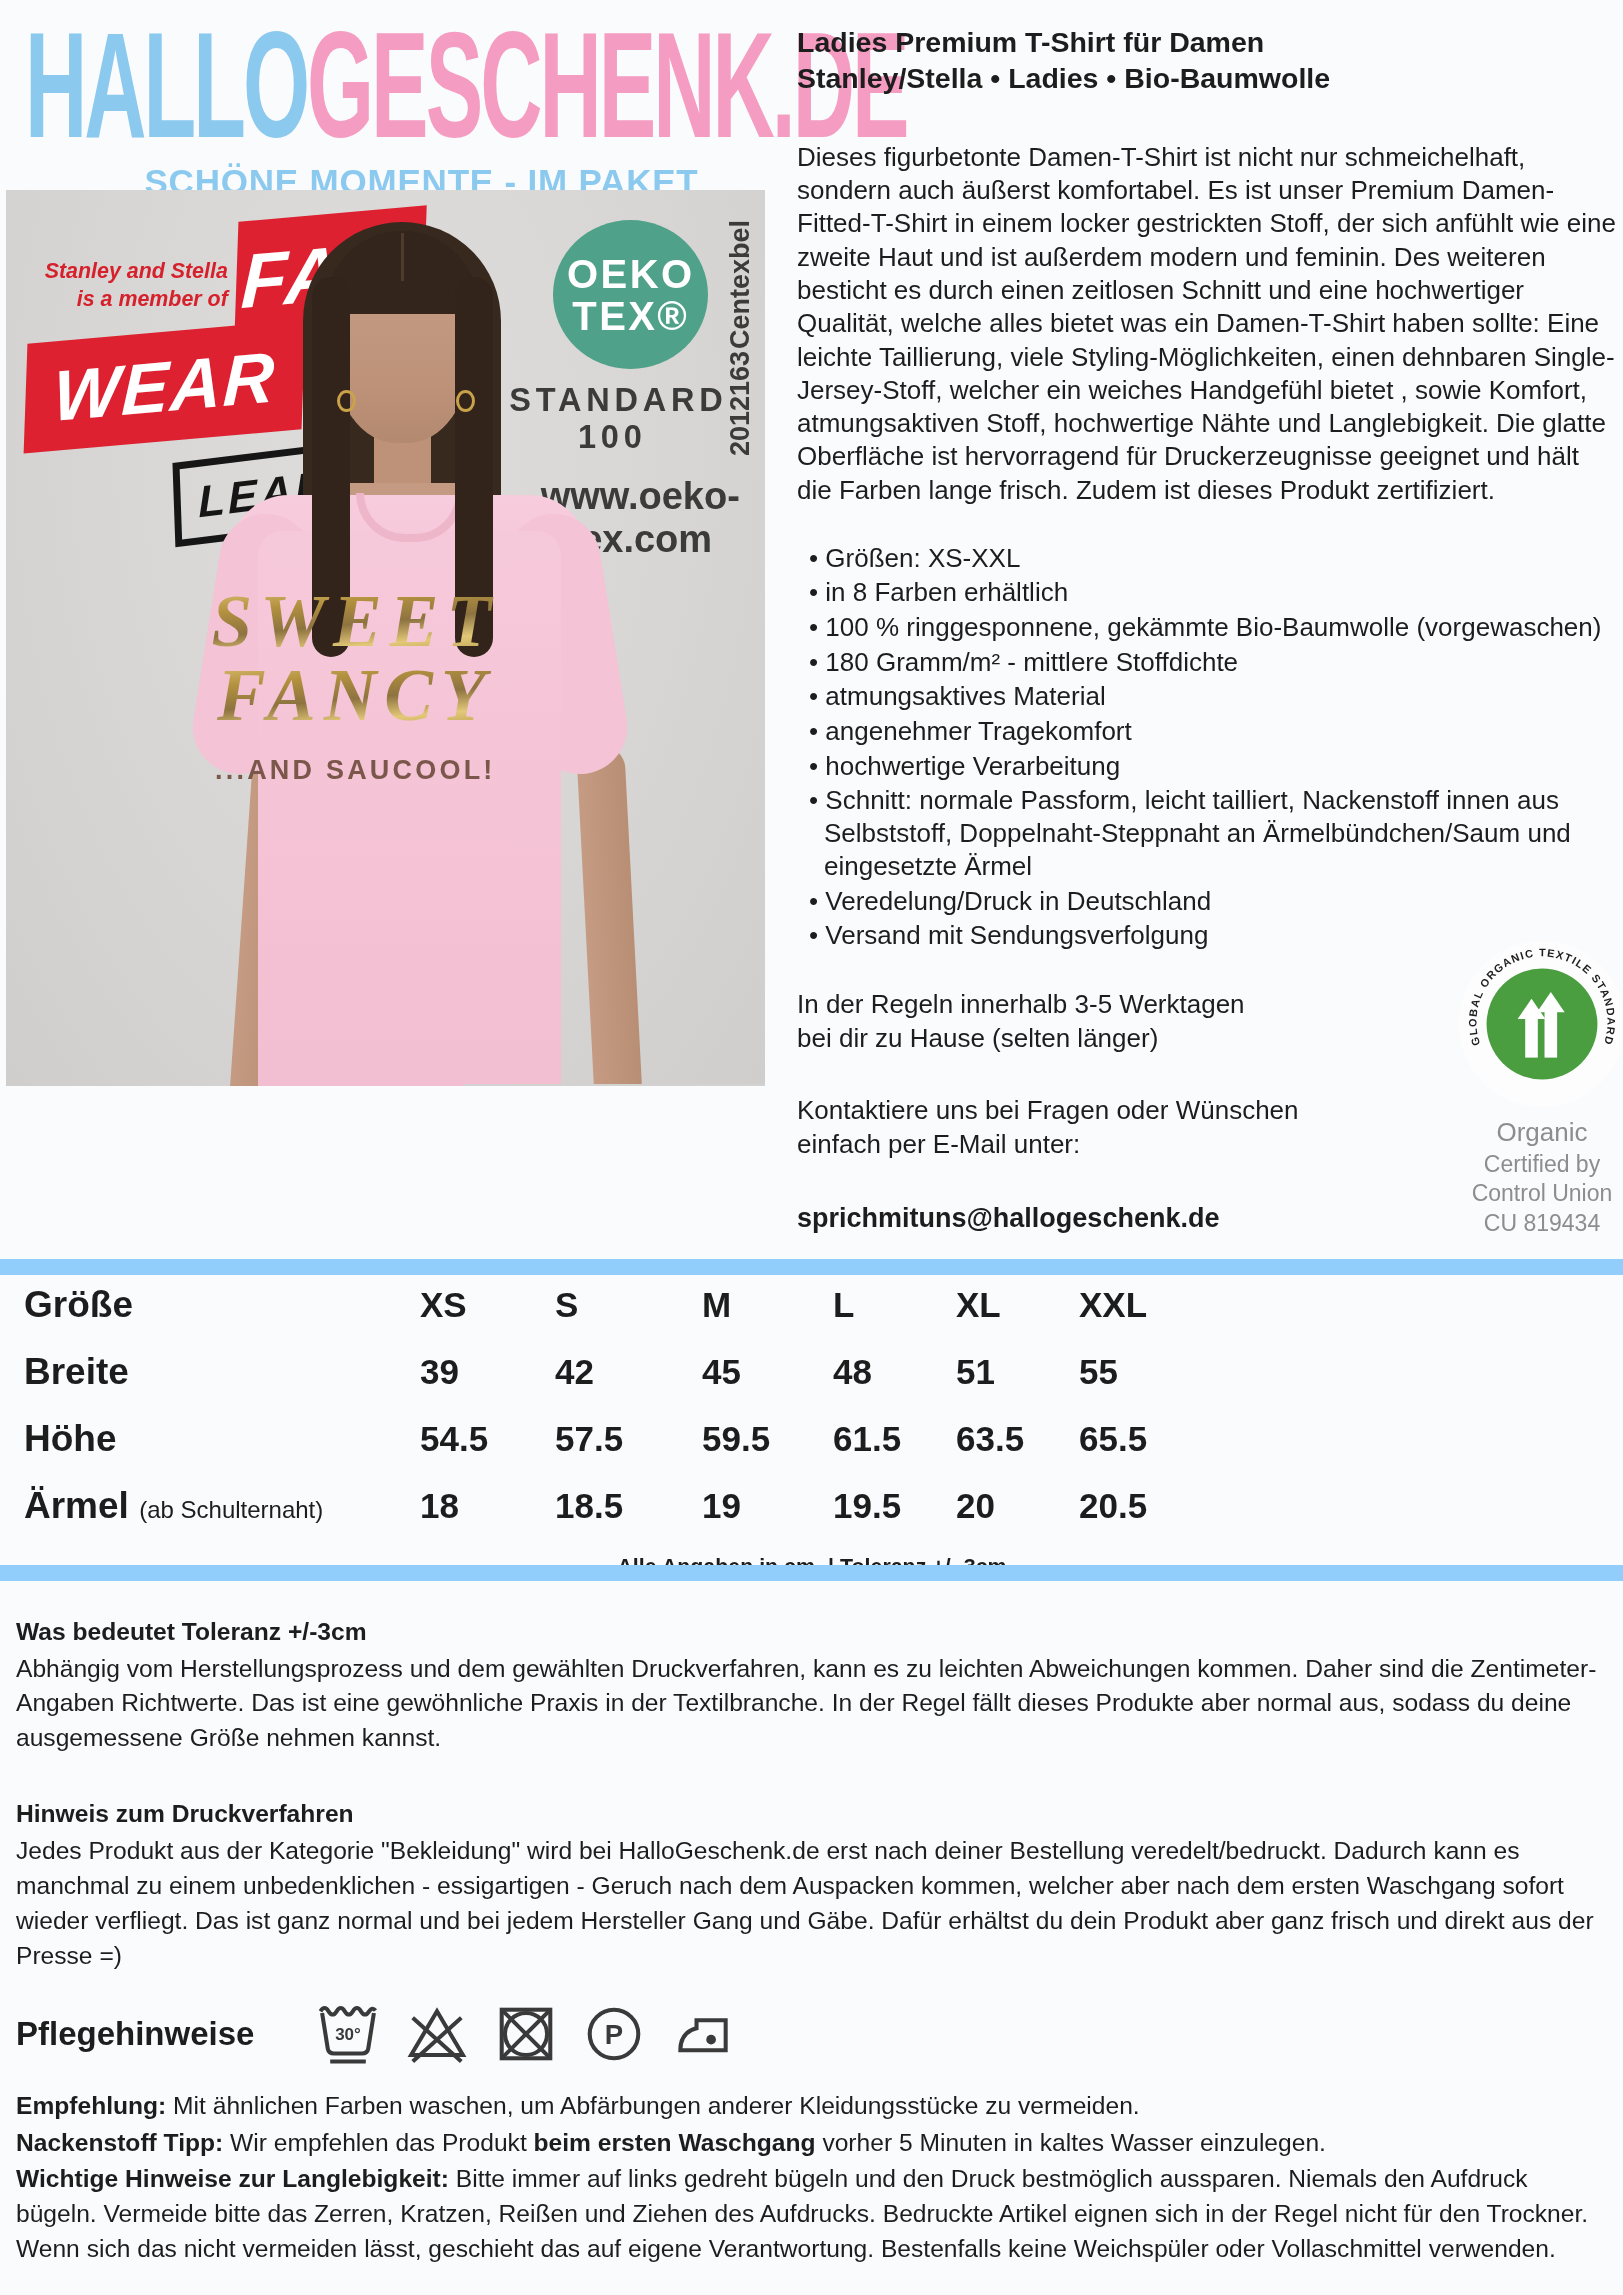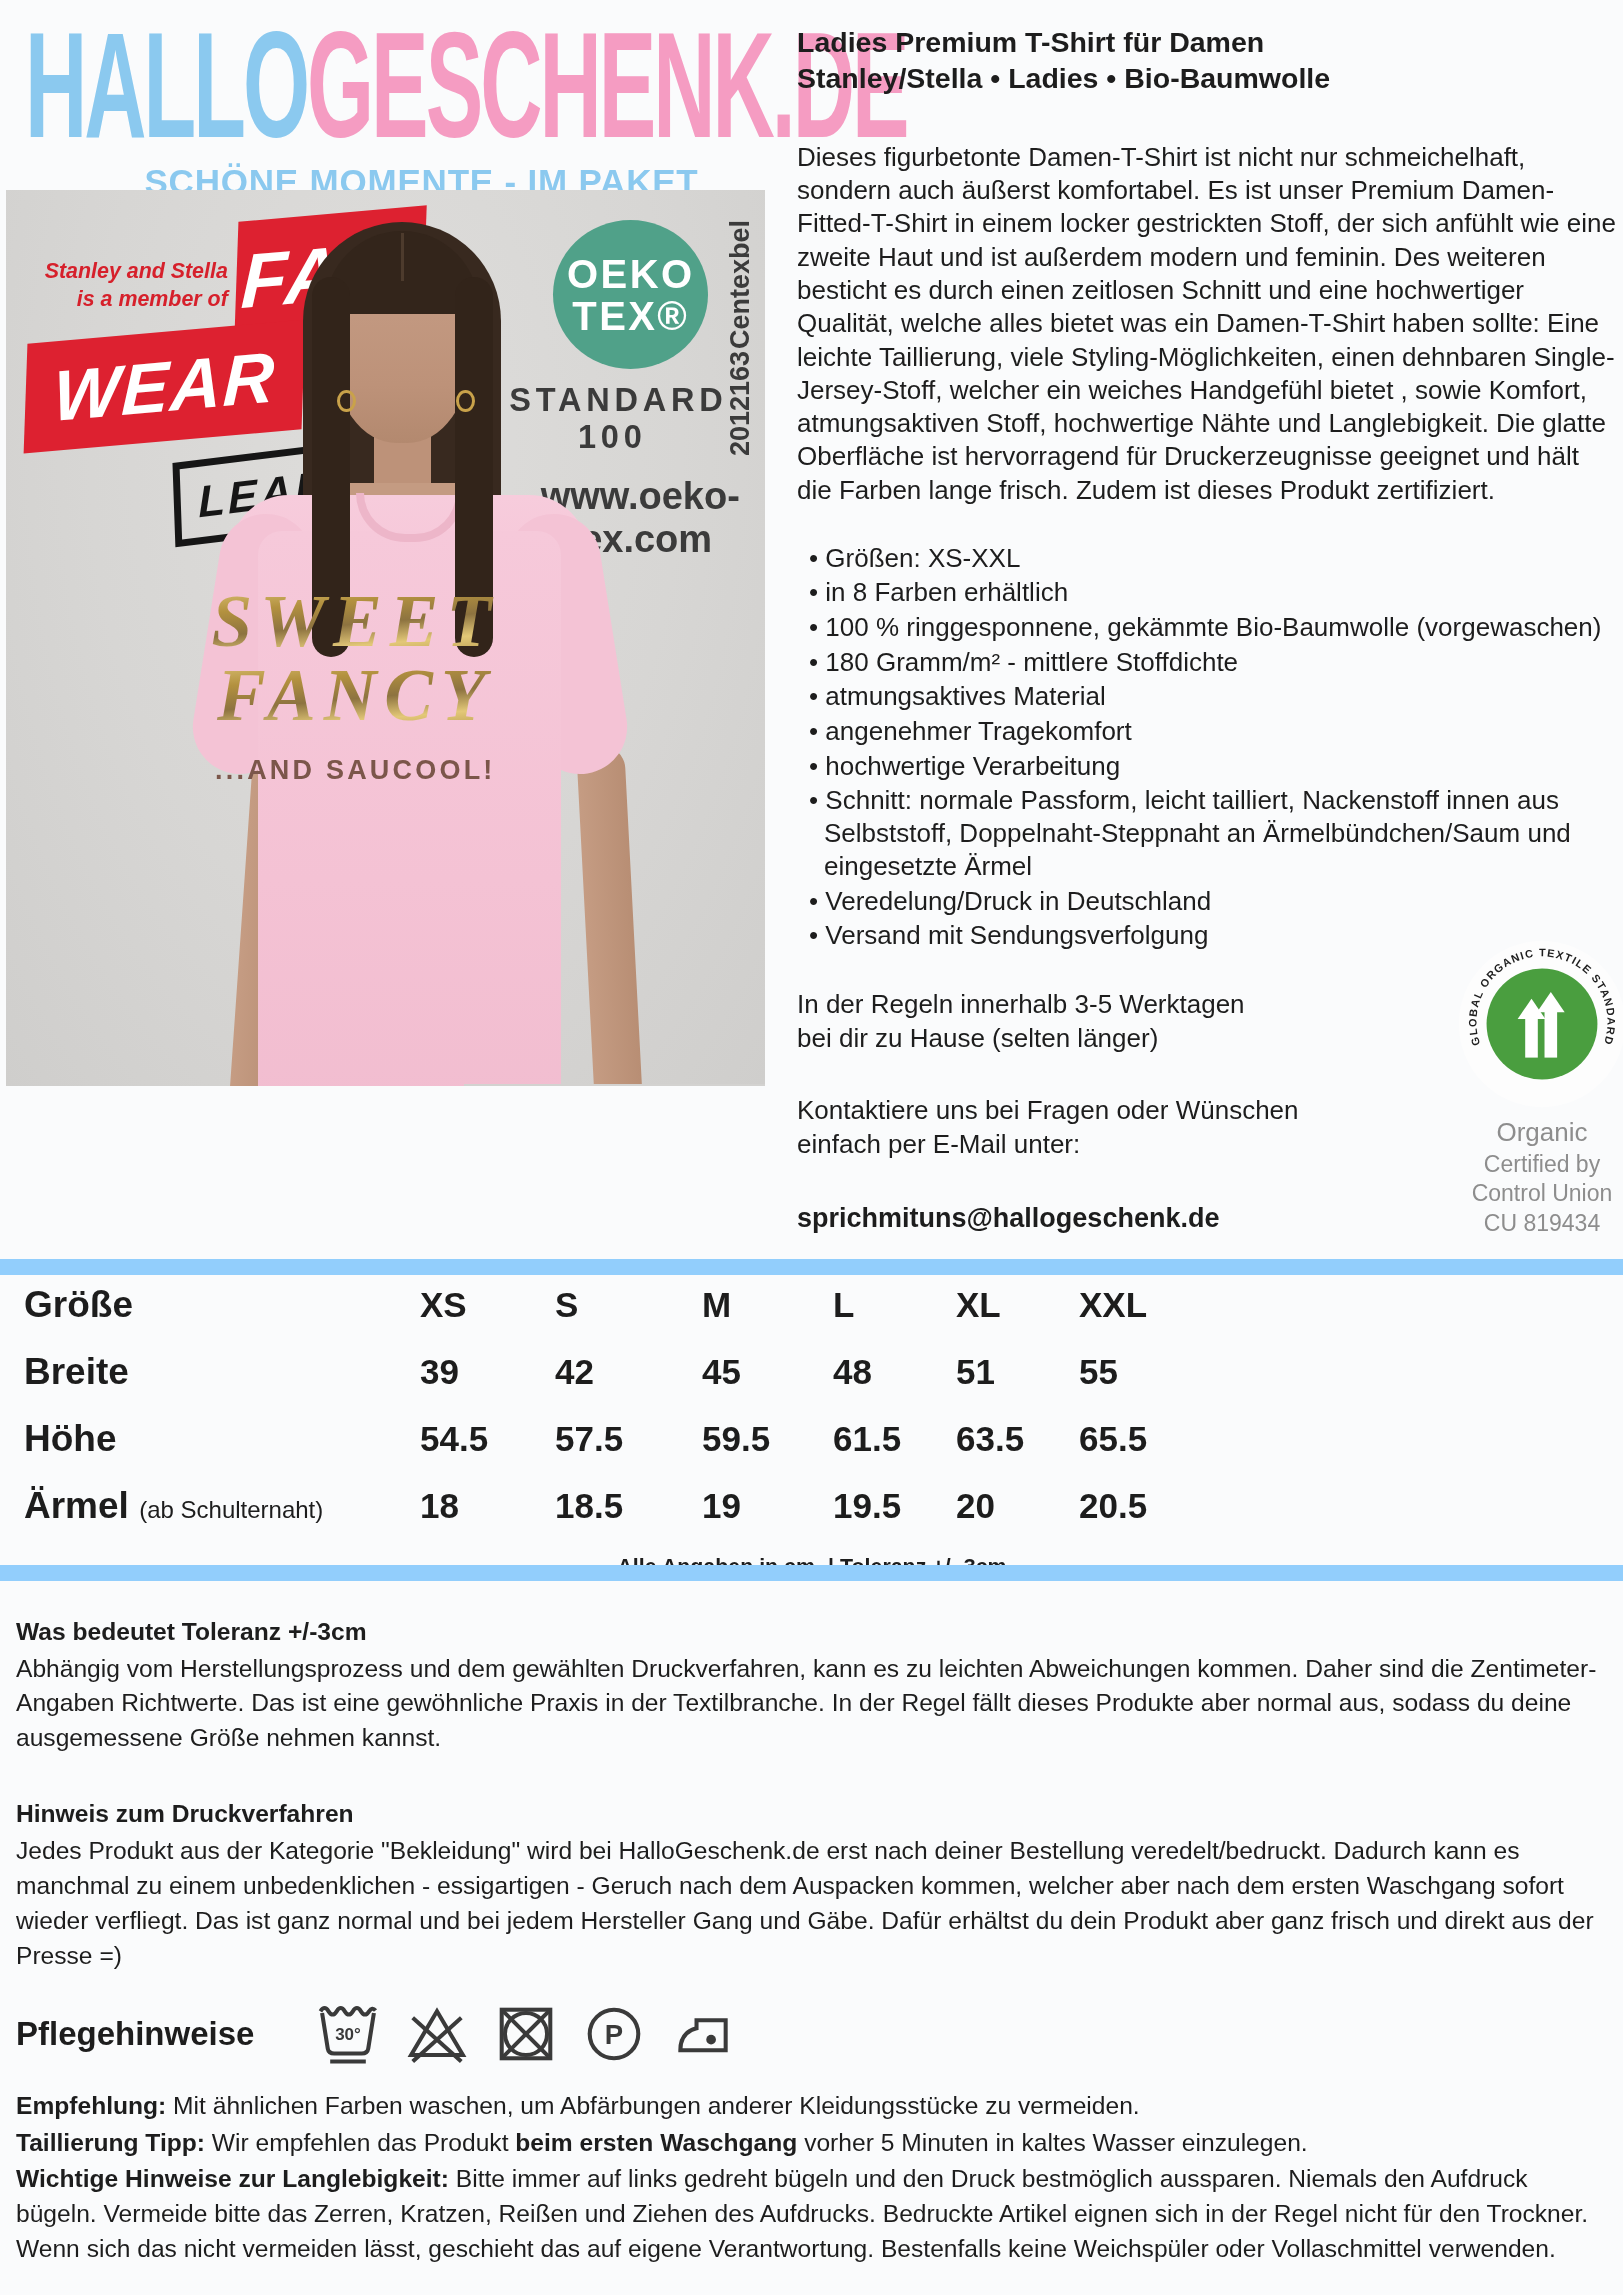--- a/index.html
+++ b/index.html
@@ -371,18 +371,18 @@
           <text x="42" y="54" text-anchor="middle" font-family="Liberation Sans, sans-serif" font-size="34" font-weight="bold" fill="#3a3a3a">P</text>
         </svg>
         <svg width="68" height="68" viewBox="0 0 84 84">
           <path d="M14,62 Q14,40 34,35 L34,25 L70,25 L70,62 Z" fill="none" stroke="#3a3a3a" stroke-width="5"></path>
           <circle cx="52" cy="49" r="6" fill="#3a3a3a"></circle>
         </svg>
       </span>
     </div>
 
     <div class="care-line"><span class="b">Empfehlung:</span><span> Mit ähnlichen Farben waschen, um Abfärbungen anderer Kleidungsstücke zu vermeiden.</span></div>
-    <div class="care-line"><span class="b">Taillierung Tipp:</span><span> Wir empfehlen das Produkt </span><span class="b">beim ersten Waschgang</span><span> vorher 5 Minuten in kaltes Wasser einzulegen.</span></div>
+    <div class="care-line"><span class="b">Nackenstoff Tipp:</span><span> Wir empfehlen das Produkt </span><span class="b">beim ersten Waschgang</span><span> vorher 5 Minuten in kaltes Wasser einzulegen.</span></div>
     <div class="care-line"><span class="b">Wichtige Hinweise zur Langlebigkeit:</span><span> Bitte immer auf links gedreht bügeln und den Druck bestmöglich aussparen. Niemals den Aufdruck bügeln. Vermeide bitte das Zerren, Kratzen, Reißen und Ziehen des Aufdrucks. Bedruckte Artikel eignen sich in der Regel nicht für den Trockner. Wenn sich das nicht vermeiden lässt, geschieht das auf eigene Verantwortung. Bestenfalls keine Weichspüler oder Vollaschmittel verwenden.</span></div>
   </div>
 
 </div>
 
 
 </body></html>

